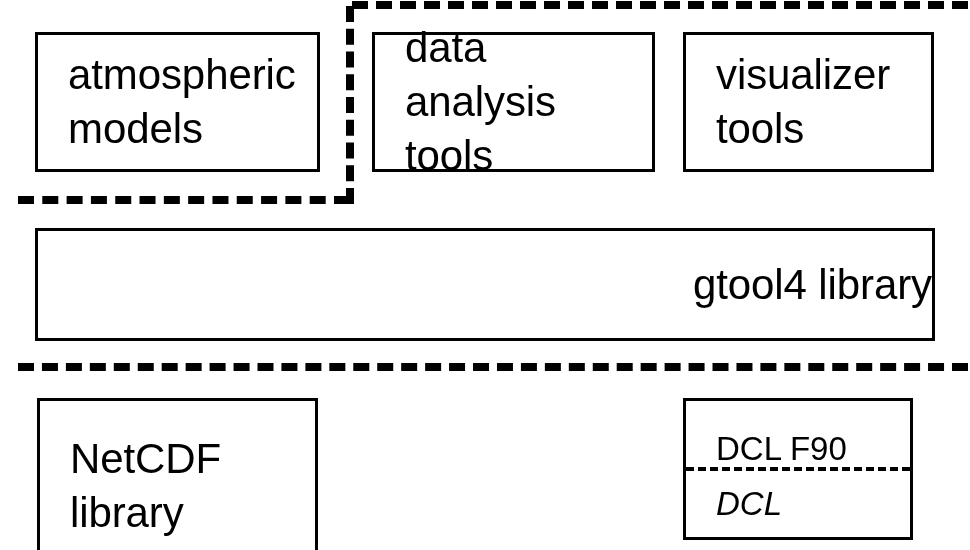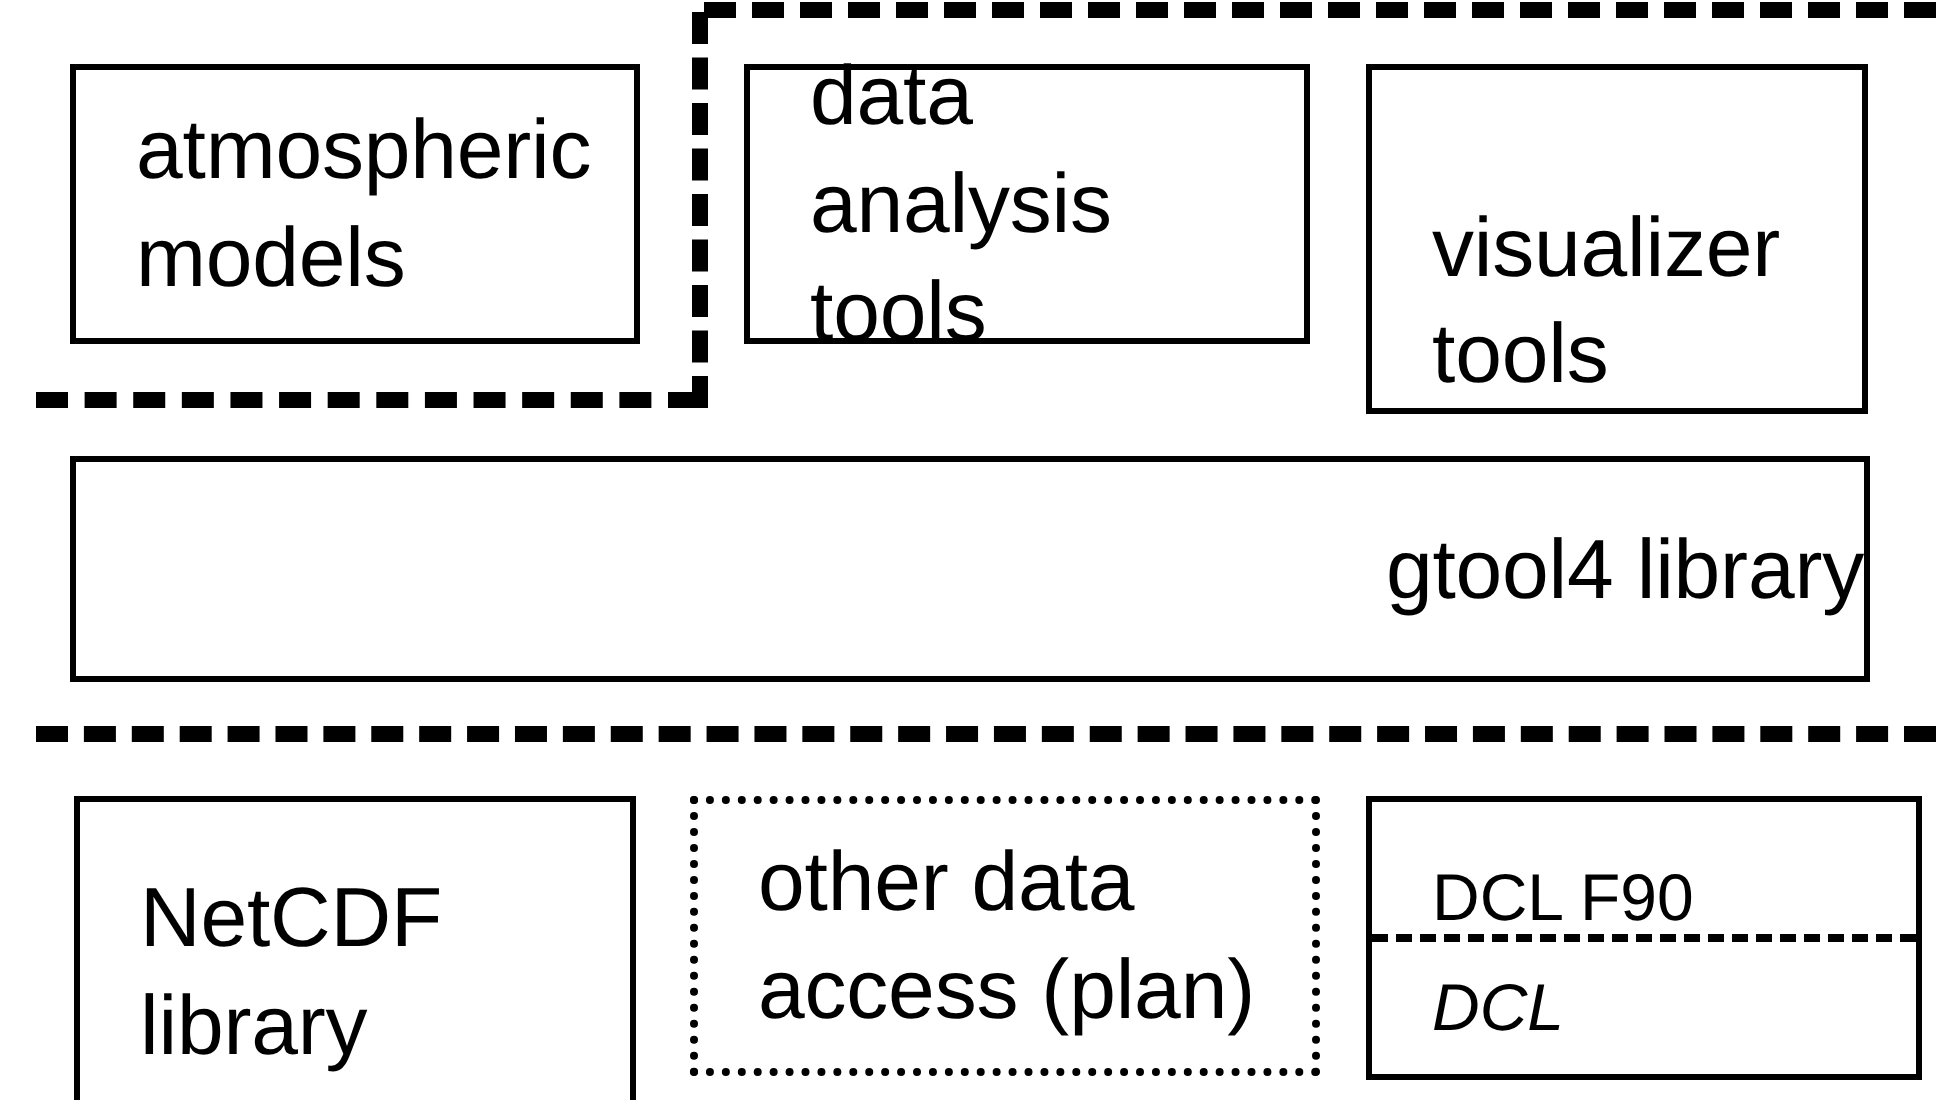--- a/index.html
+++ b/index.html
@@ -102,40 +102,36 @@
   <div class="box solid align-left" style="left:35px; top:32px; width:285px; height:140px;">
     <span class="label">atmospheric
 models</span>
   </div>
 
   <div class="box solid align-left" style="left:372px; top:32px; width:283px; height:140px;justify-content:center;">
     <span class="label">data analysis
 tools</span>
   </div>
 
-  <div class="box solid align-left" style="left:683px; top:32px; width:251px; height:175px;justify-content:flex-end;">
+  <div class="box solid align-left" style="left:683px; top:32px; width:251px; height:140px;">
     <span class="label">visualizer
 tools</span>
   </div>
 
   <div class="box solid align-center" style="left:35px; top:228px; width:900px; height:113px;">
     <span class="label">gtool4 library</span>
   </div>
 
   <div class="box solid align-left" style="left:37px; top:398px; width:281px; height:176px;">
     <span class="label">NetCDF
 library</span>
   </div>
 
-  <div class="box dotted align-left" style="left:345px; top:398px; width:315px; height:140px;">
-    <span class="label">other data
-access (plan)</span>
-  </div>
 
-  <div class="stack-box" style="left:683px; top:398px; width:278px; height:142px;">
+  <div class="stack-box" style="left:683px; top:398px; width:230px; height:142px;">
     <div class="stack-cell top">
       <span class="label">DCL F90</span>
     </div>
     <div class="stack-divider" style="top:66px;"></div>
     <div class="stack-cell bottom">
       <span class="label">DCL</span>
     </div>
   </div>
 
 </div>

